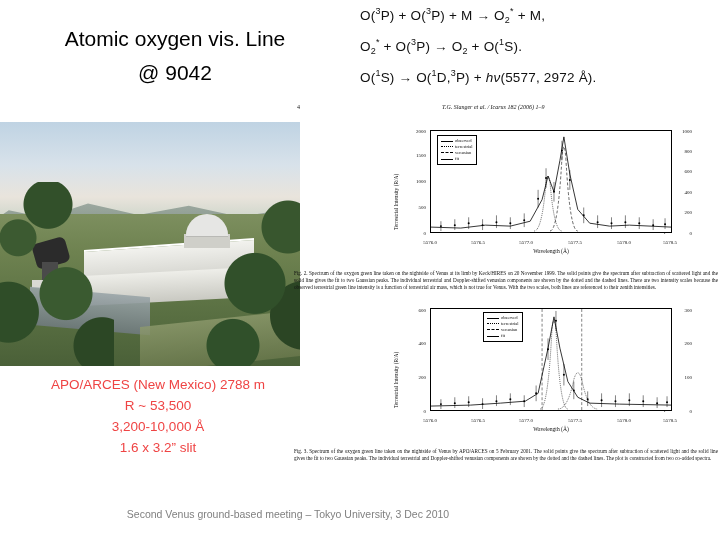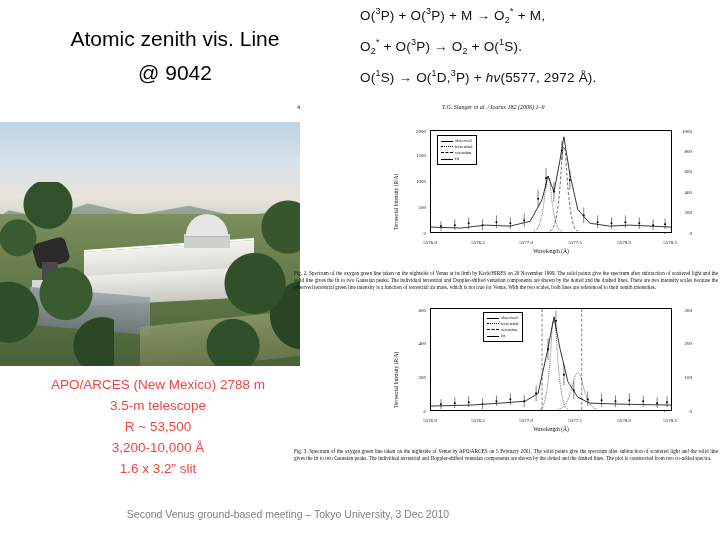--- a/index.html
+++ b/index.html
@@ -280,21 +280,21 @@
     font-size: 10.5px;
     color: #808080;
   }
 </style>
 </head>
 <body>
 
 <div class="slide">
 
   <div class="title">
-    <div>Atomic zenith vis. Line</div>
+    <div>Atomic oxygen vis. Line</div>
     <div>@ 9042</div>
   </div>
 
   <div class="equations">
     <div class="eq">
       O(<sup>3</sup>P) + O(<sup>3</sup>P) + M → O<sub>2</sub><sup>*</sup> + M,
     </div>
     <div class="eq">
       O<sub>2</sub><sup>*</sup> + O(<sup>3</sup>P) → O<sub>2</sub> + O(<sup>1</sup>S).
     </div>
@@ -317,21 +317,20 @@
       <div class="scopeBase"></div>
     </div>
     <div class="panel"></div>
     <div class="road"></div>
     <div class="treesL"></div>
     <div class="treesR"></div>
   </div>
 
   <div class="leftcap">
     <div>APO/ARCES (New Mexico) 2788 m</div>
-    <div>3.5-m telescope</div>
     <div>R ~ 53,500</div>
     <div>3,200-10,000 Å</div>
     <div>1.6 x 3.2” slit</div>
   </div>
 
   <div class="paper">
     <div class="pg-num">4</div>
     <div class="runhead">T.G. Slanger et al. / Icarus 182 (2006) 1–9</div>
 
     <div class="figbox fig2">

